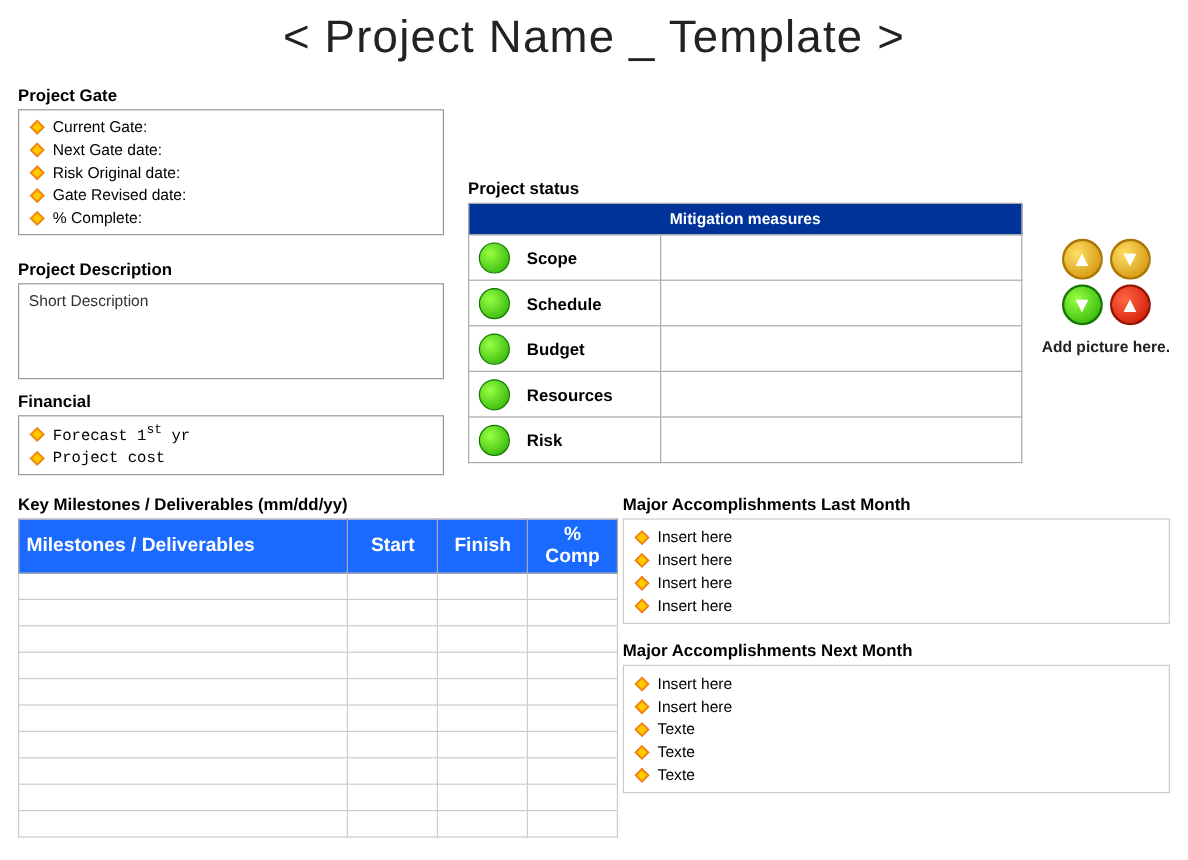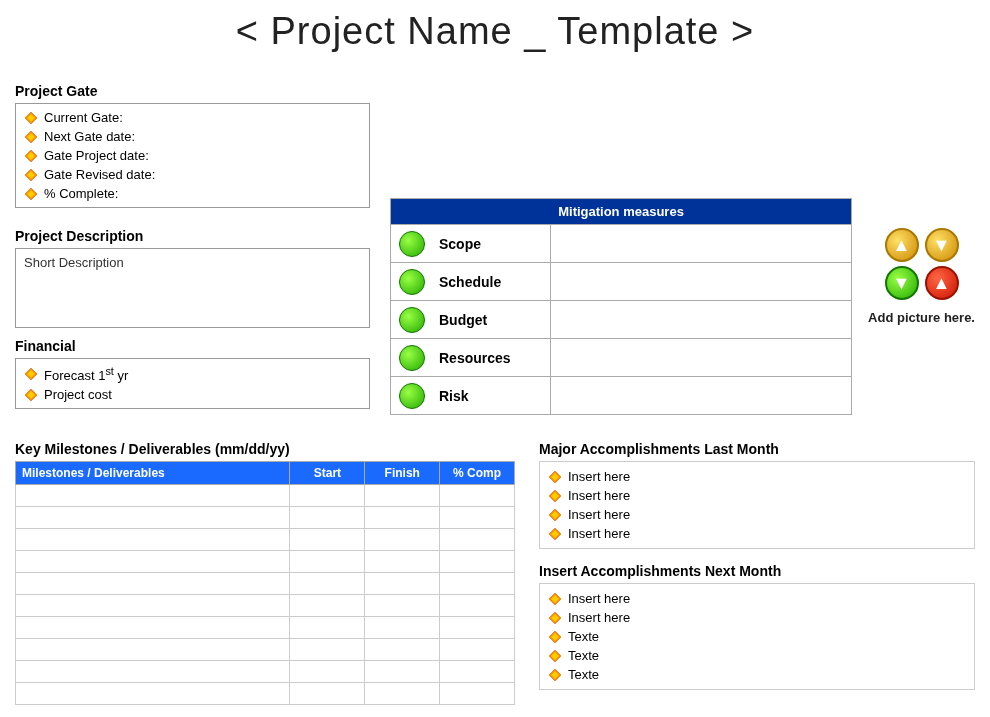--- a/index.html
+++ b/index.html
@@ -11,21 +11,21 @@
       padding: 10px 15px;
       font-size: 13px;
     }
 
     
     .page-title {
       text-align: center;
       font-size: 38px;
       font-weight: normal;
       color: #222;
-      margin-bottom: 30px;
+      margin-bottom: 18px;
       letter-spacing: 1px;
     }
 
     
     .main-layout {
       display: flex;
       gap: 20px;
       align-items: flex-end;
     }
 
@@ -67,21 +67,22 @@
       min-height: 80px;
       margin-bottom: 10px;
       font-size: 13px;
       color: #333;
     }
 
     
     .financial-box {
       border: 1px solid #999;
       padding: 4px 8px;
-      margin-bottom: 22px;
+      margin-bottom: 6px;
+      font-family: Liberation Mono, monospace;
     }
 
     
     .status-section {
       margin-bottom: 16px;
     }
     .status-header {
       background: #003399;
       color: #fff;
       text-align: center;
@@ -154,39 +155,39 @@
       font-weight: bold;
       color: #222;
       margin-top: 6px;
       text-align: center;
       white-space: nowrap;
     }
 
     
     .bottom-layout {
       display: flex;
-      gap: 24px;
+      gap: 4px;
       margin-top: 10px;
       align-items: flex-start;
     }
 
     .milestones-section {
       width: 500px;
       flex-shrink: 0;
     }
 
     .accomplishments-section {
       flex: 1;
     }
 
     
     .milestones-table {
       border-collapse: collapse;
       width: 100%;
-      font-size: 12px;
+      font-size: 16px;
     }
     .milestones-table th {
       background: #1a6aff;
       color: #fff;
       border: 1px solid #aaa;
       padding: 4px 6px;
       text-align: center;
       font-weight: bold;
     }
     .milestones-table th:first-child {
@@ -275,21 +276,21 @@
       <polygon points="7,1 13,7 7,13 1,7" fill="#ff8800" stroke="#cc5500" stroke-width="0.5"></polygon>
       <polygon points="7,3 11,7 7,11 3,7" fill="#ffcc00"></polygon>
     </svg>
             <span>Next Gate date:</span>
           </div>
           <div class="gate-row">
             <svg class="orange-bullet" viewBox="0 0 14 14" xmlns="http://www.w3.org/2000/svg">
       <polygon points="7,1 13,7 7,13 1,7" fill="#ff8800" stroke="#cc5500" stroke-width="0.5"></polygon>
       <polygon points="7,3 11,7 7,11 3,7" fill="#ffcc00"></polygon>
     </svg>
-            <span>Gate Project date:</span>
+            <span>Risk Original date:</span>
           </div>
           <div class="gate-row">
             <svg class="orange-bullet" viewBox="0 0 14 14" xmlns="http://www.w3.org/2000/svg">
       <polygon points="7,1 13,7 7,13 1,7" fill="#ff8800" stroke="#cc5500" stroke-width="0.5"></polygon>
       <polygon points="7,3 11,7 7,11 3,7" fill="#ffcc00"></polygon>
     </svg>
             <span>Gate Revised date:</span>
           </div>
           <div class="gate-row">
             <svg class="orange-bullet" viewBox="0 0 14 14" xmlns="http://www.w3.org/2000/svg">
@@ -324,20 +325,21 @@
             <span>Project cost</span>
           </div>
         </div>
     </div>
 
   </div>
 
   <div class="right-col">
 
     <div class="status-section">
+      <div class="section-title">Project status</div>
 
       <div class="status-and-icons">
 
         <div class="status-table-wrapper">
           <table>
             <thead>
               <tr>
                 <td colspan="2" class="status-header">Mitigation measures</td>
               </tr>
             </thead>
@@ -516,21 +518,21 @@
           <div class="accomplishments-row">
             <svg class="orange-bullet" viewBox="0 0 14 14" xmlns="http://www.w3.org/2000/svg">
       <polygon points="7,1 13,7 7,13 1,7" fill="#ff8800" stroke="#cc5500" stroke-width="0.5"></polygon>
       <polygon points="7,3 11,7 7,11 3,7" fill="#ffcc00"></polygon>
     </svg>
             <span>Insert here</span>
           </div>
         </div>
     </div>
 
-    <div class="section-title">Insert Accomplishments  Next Month</div>
+    <div class="section-title">Major Accomplishments  Next Month</div>
     <div class="accomplishments-box">
       <div id="accomplishments-next-items">
           <div class="accomplishments-row">
             <svg class="orange-bullet" viewBox="0 0 14 14" xmlns="http://www.w3.org/2000/svg">
       <polygon points="7,1 13,7 7,13 1,7" fill="#ff8800" stroke="#cc5500" stroke-width="0.5"></polygon>
       <polygon points="7,3 11,7 7,11 3,7" fill="#ffcc00"></polygon>
     </svg>
             <span>Insert here</span>
           </div>
           <div class="accomplishments-row">

